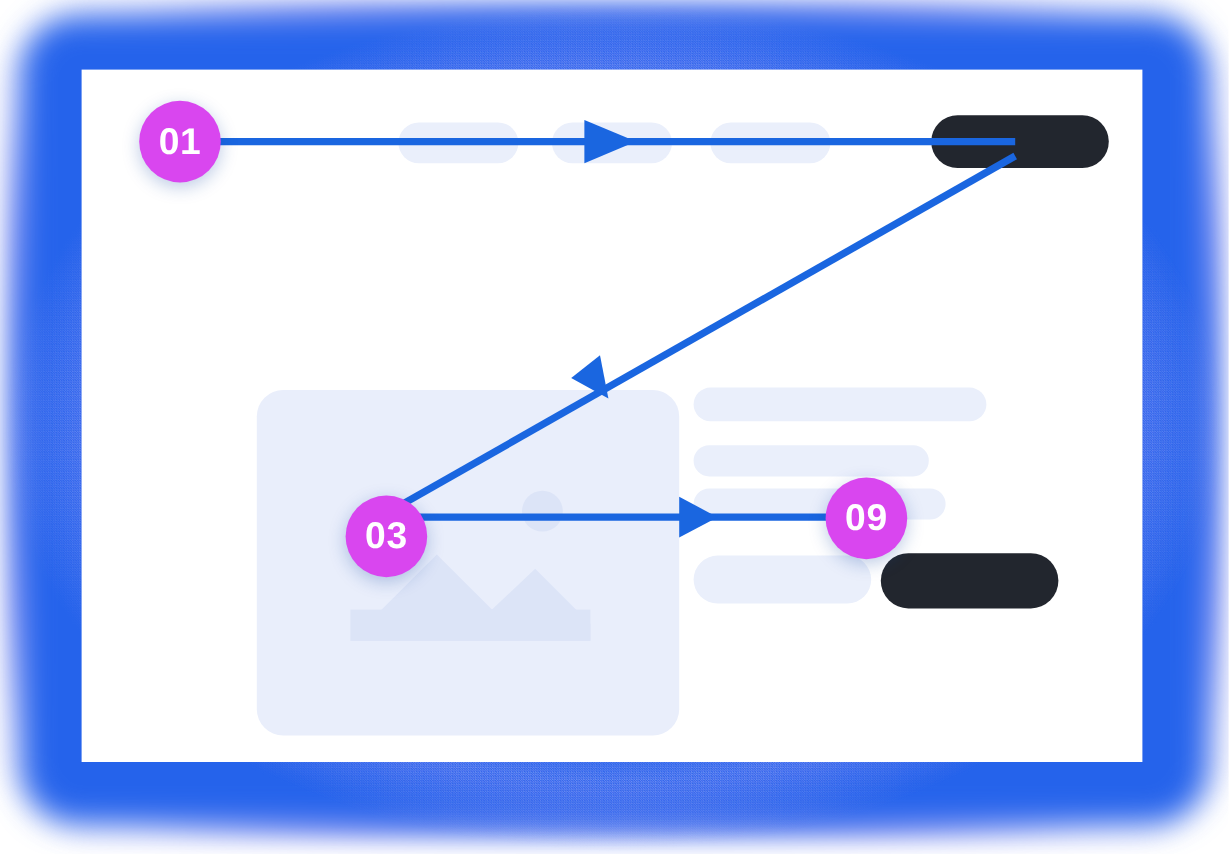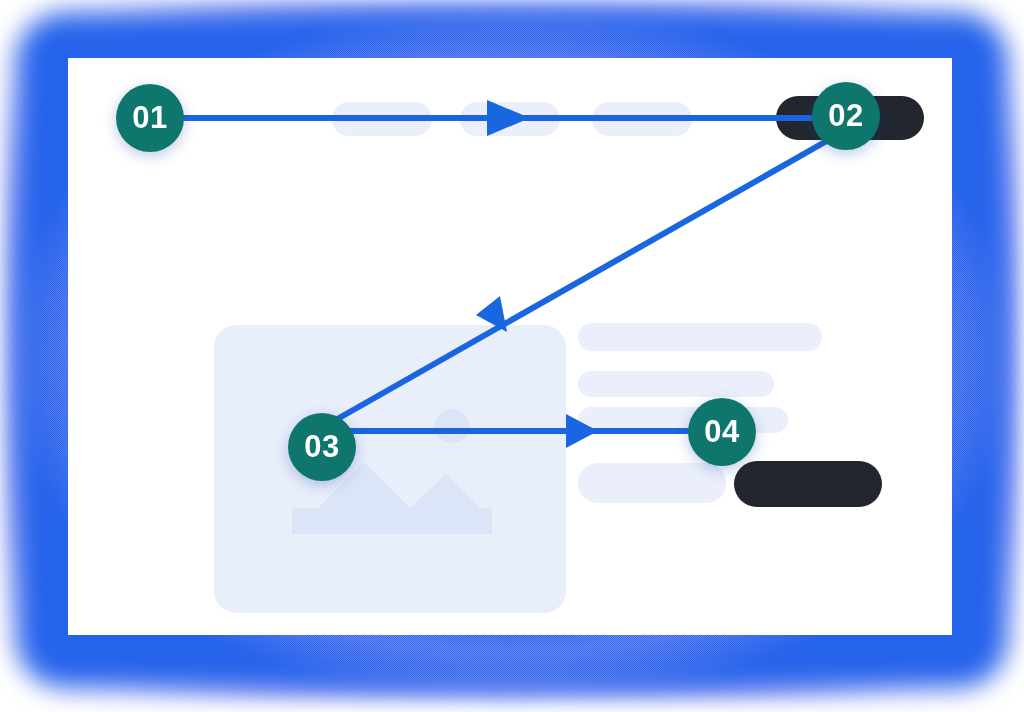--- a/index.html
+++ b/index.html
@@ -126,21 +126,21 @@
     width: 1024px; height: 712px;
     pointer-events: none;
   }
 
   
   .badge {
     position: absolute;
     width: 68px;
     height: 68px;
     border-radius: 50%;
-    background: #0f766e;
+    background: #d946ef;
     color: #ffffff;
     display: flex;
     align-items: center;
     justify-content: center;
     font-size: 31px;
     font-weight: 700;
     letter-spacing: 0.5px;
     box-shadow: 0 4px 14px rgba(18, 70, 160, 0.28);
     user-select: none;
   }
@@ -199,23 +199,20 @@
 
     <g>
       <line x1="322" y1="431" x2="722" y2="431" stroke="#1a66e0" stroke-width="6"></line>
       <polygon points="566,414 598,431 566,448" fill="#1a66e0"></polygon>
     </g>
   </svg>
 
   <div class="badge b01">
     <span>01</span>
   </div>
-  <div class="badge b02">
-    <span>02</span>
-  </div>
   <div class="badge b03">
     <span>03</span>
   </div>
   <div class="badge b04">
-    <span>04</span>
+    <span>09</span>
   </div>
 
 </div>
 
 </body></html>

